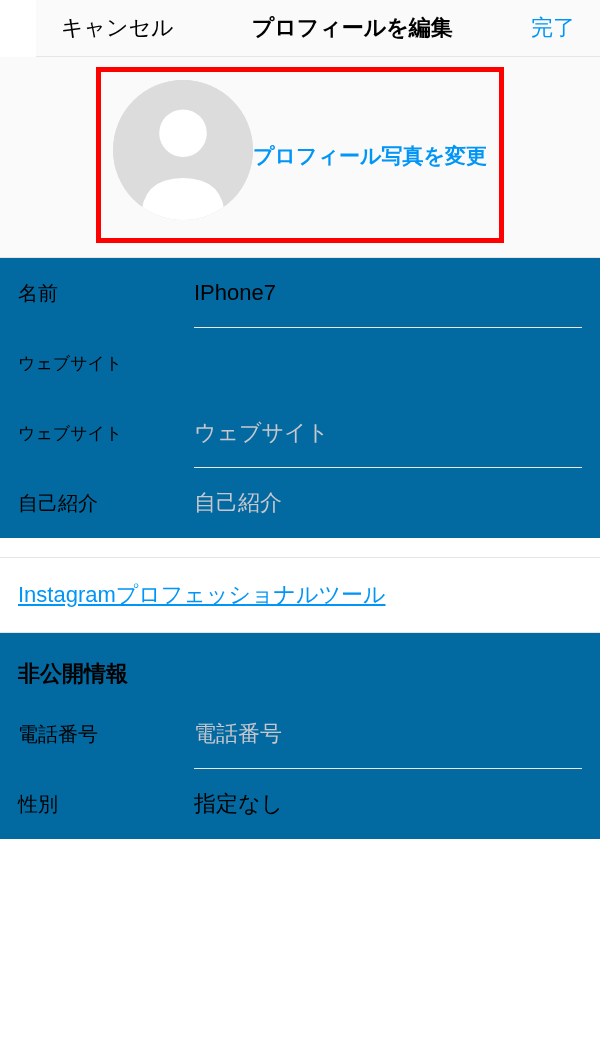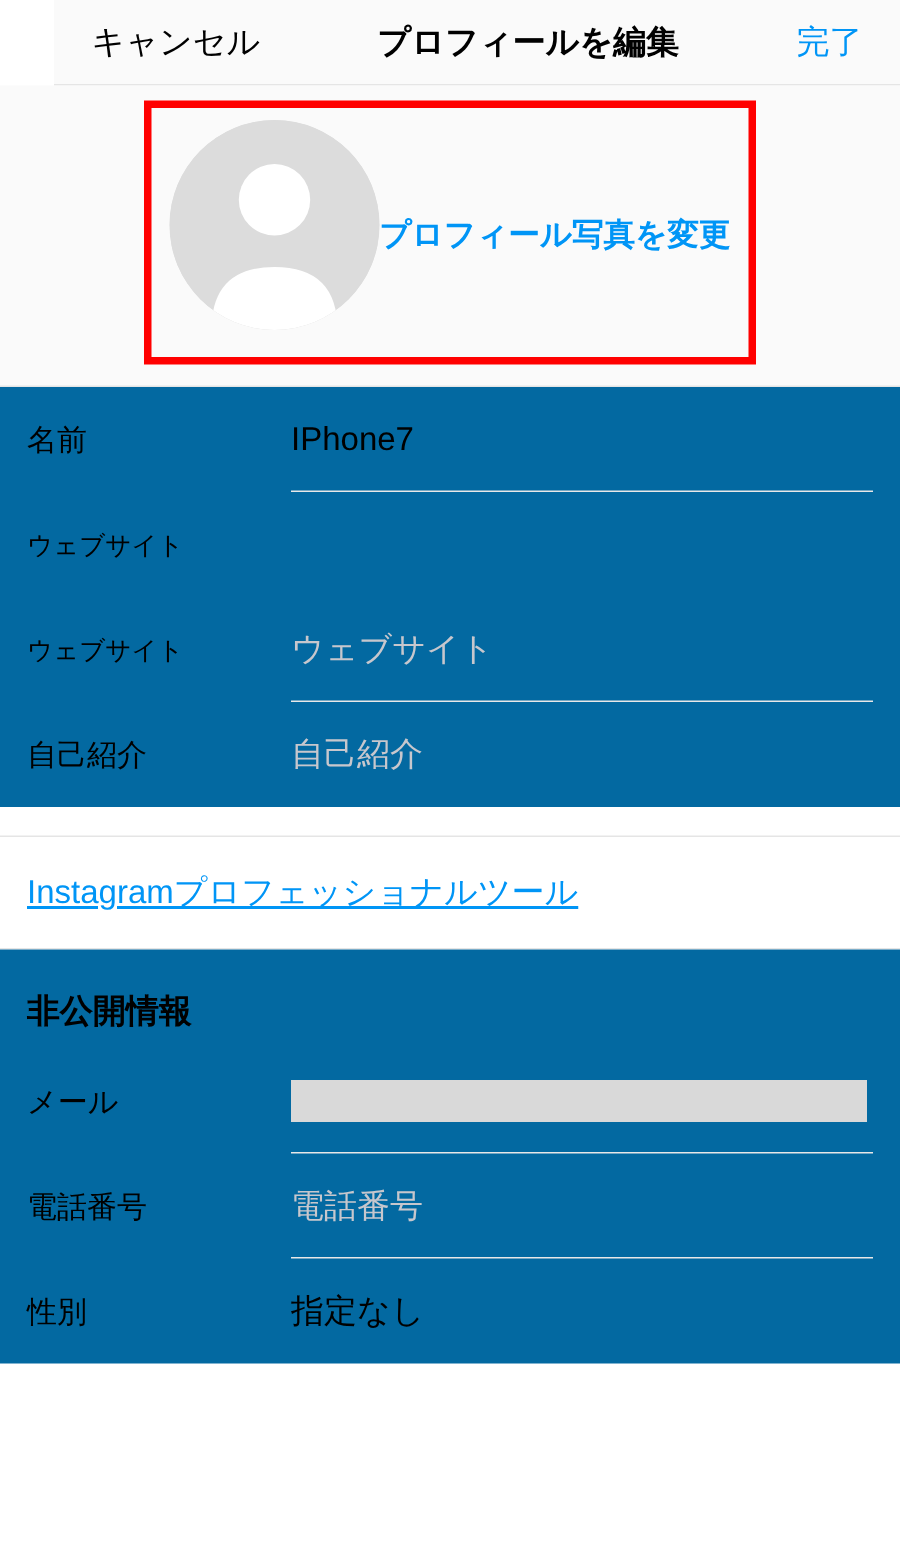--- a/index.html
+++ b/index.html
@@ -156,26 +156,20 @@
 </div>
 
 <div class="spacer"></div>
 
 <div class="link-row">Instagramプロフェッショナルツール</div>
 
 <div class="form-section">
   <div class="section-heading">非公開情報</div>
 
   <div class="row">
-    <div class="label">メール</div>
-    <div class="field">
-      <div class="redacted"></div>
-    </div>
-  </div>
-  <div class="row">
     <div class="label">電話番号</div>
     <div class="field placeholder">電話番号</div>
   </div>
   <div class="row">
     <div class="label">性別</div>
     <div class="field last">指定なし</div>
   </div>
 </div>
 
 </body></html>

